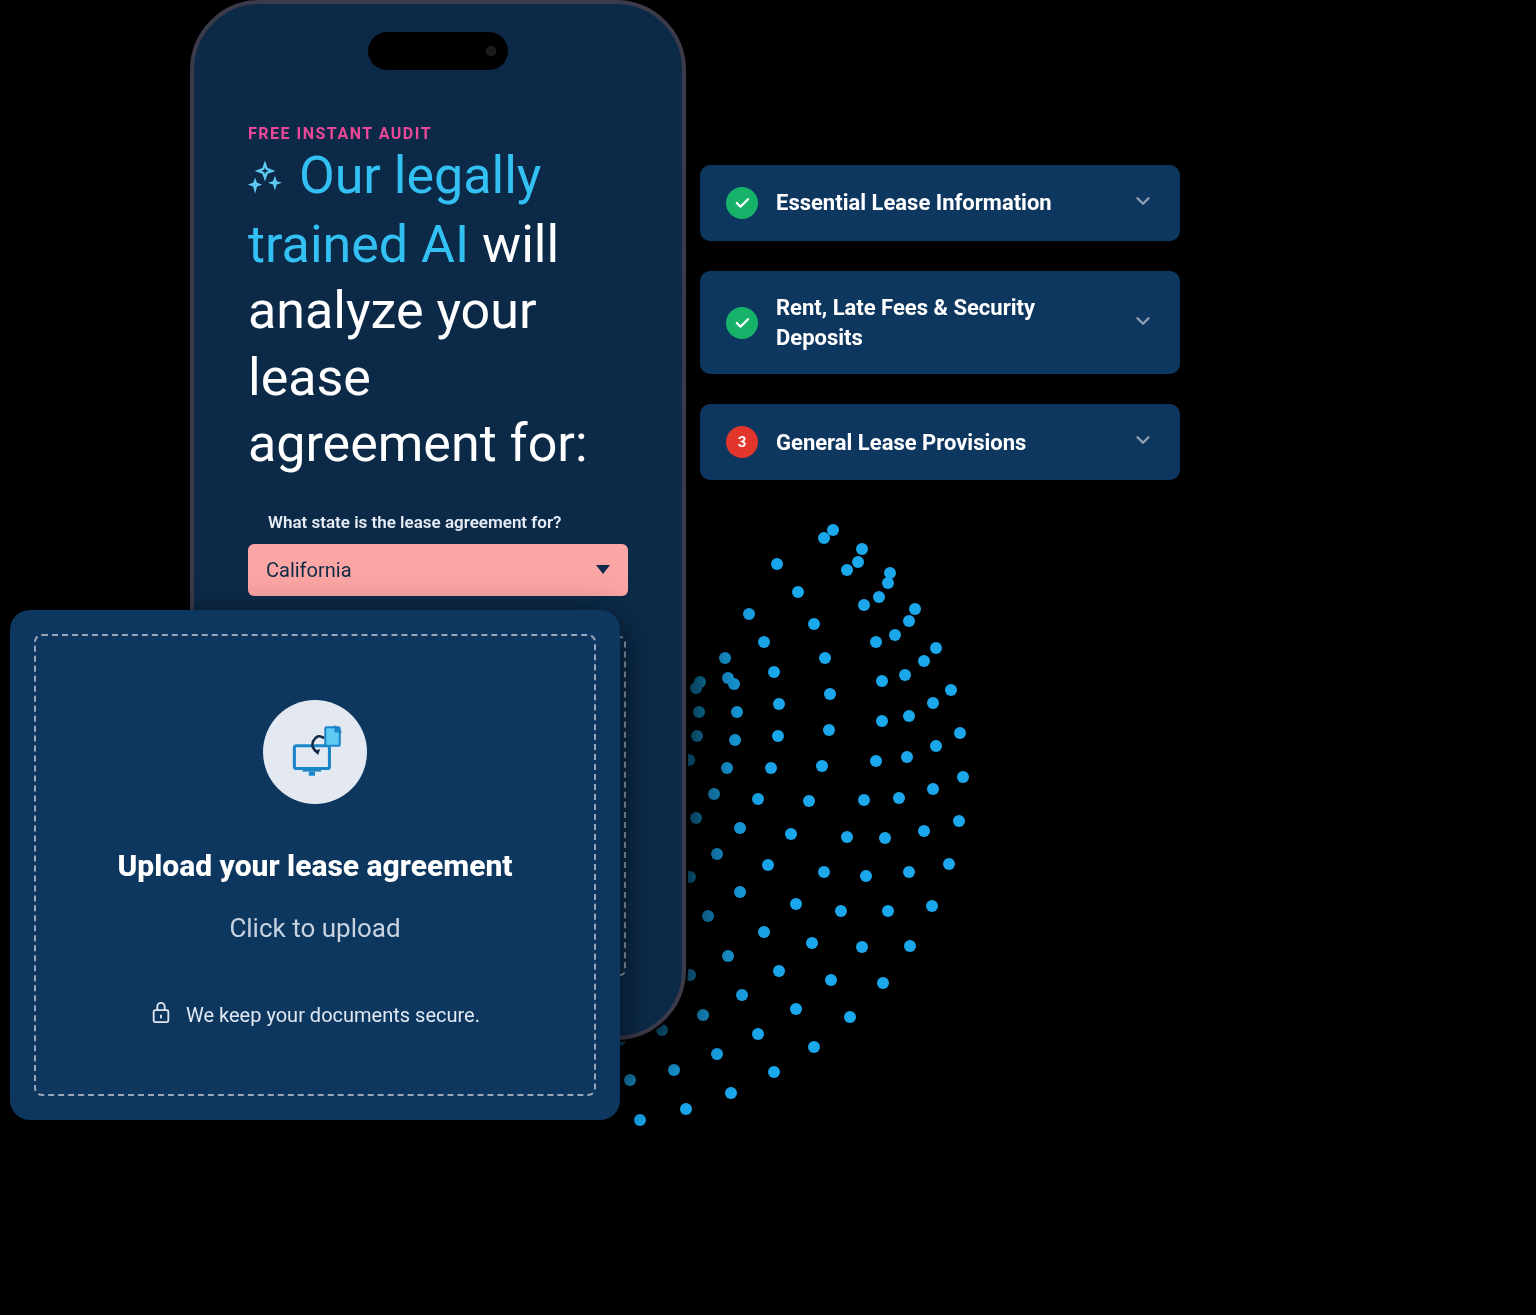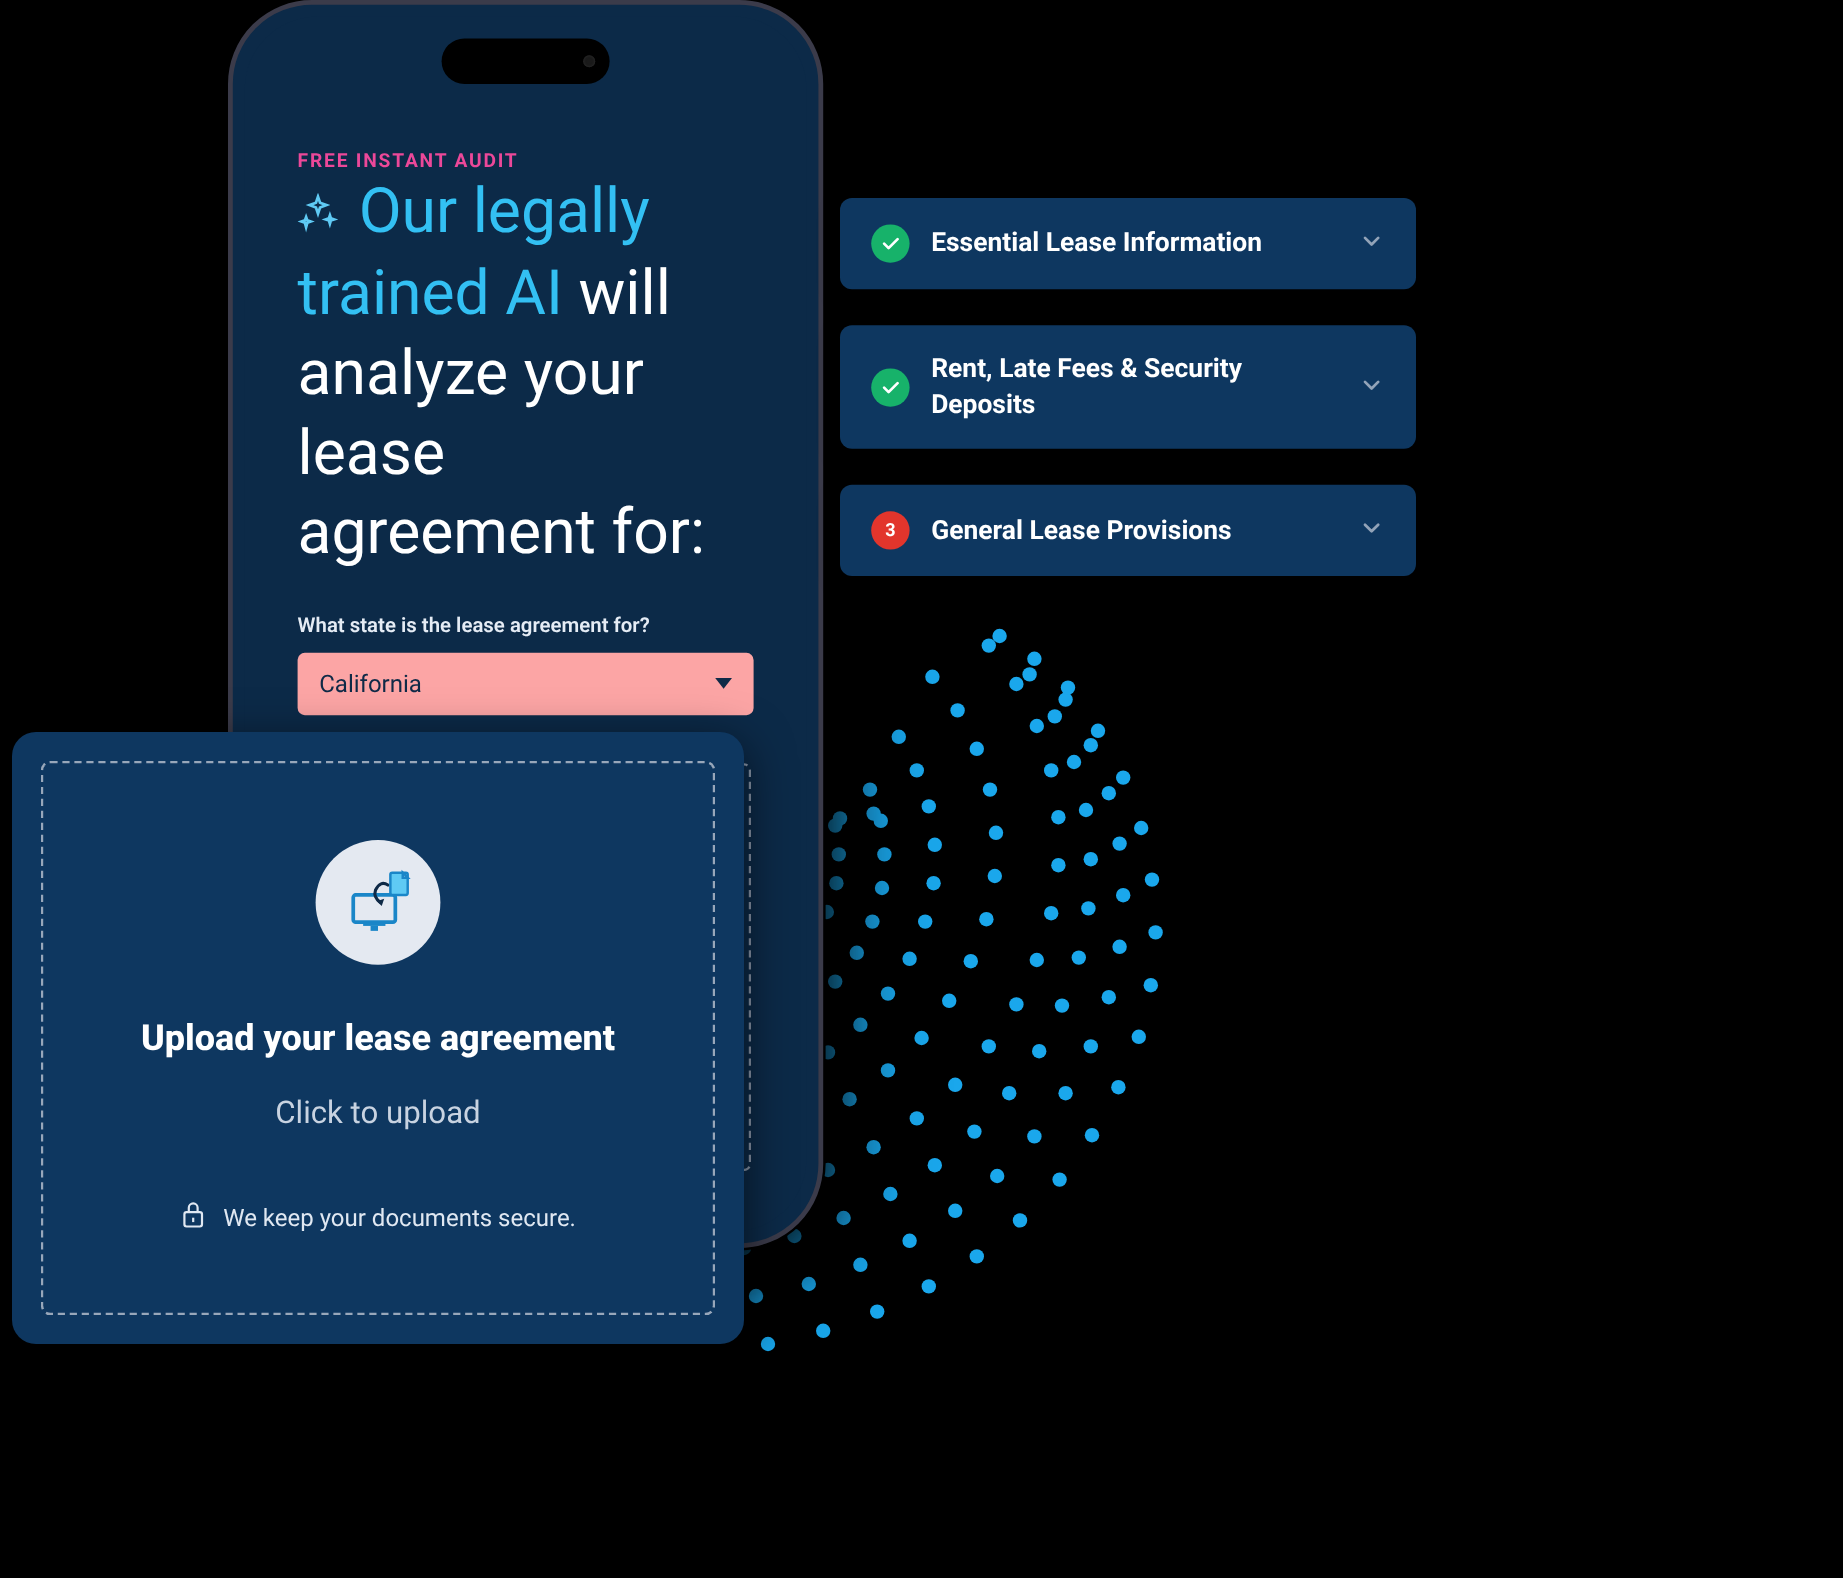--- a/index.html
+++ b/index.html
@@ -88,20 +88,21 @@
     display:inline-block;
     vertical-align: -2px;
     margin-right: 4px;
     color: #5fcaf4;
   }
   .form-label {
     font-size: 17px;
     font-weight: 600;
     color: #e5ecf5;
     margin-bottom: 12px;
+    margin-left: 20px;
   }
   .select {
     background: #fca5a5;
     border-radius: 6px;
     padding: 14px 18px;
     display: flex;
     align-items: center;
     justify-content: space-between;
     color: #0f2a47;
     font-size: 20px;

